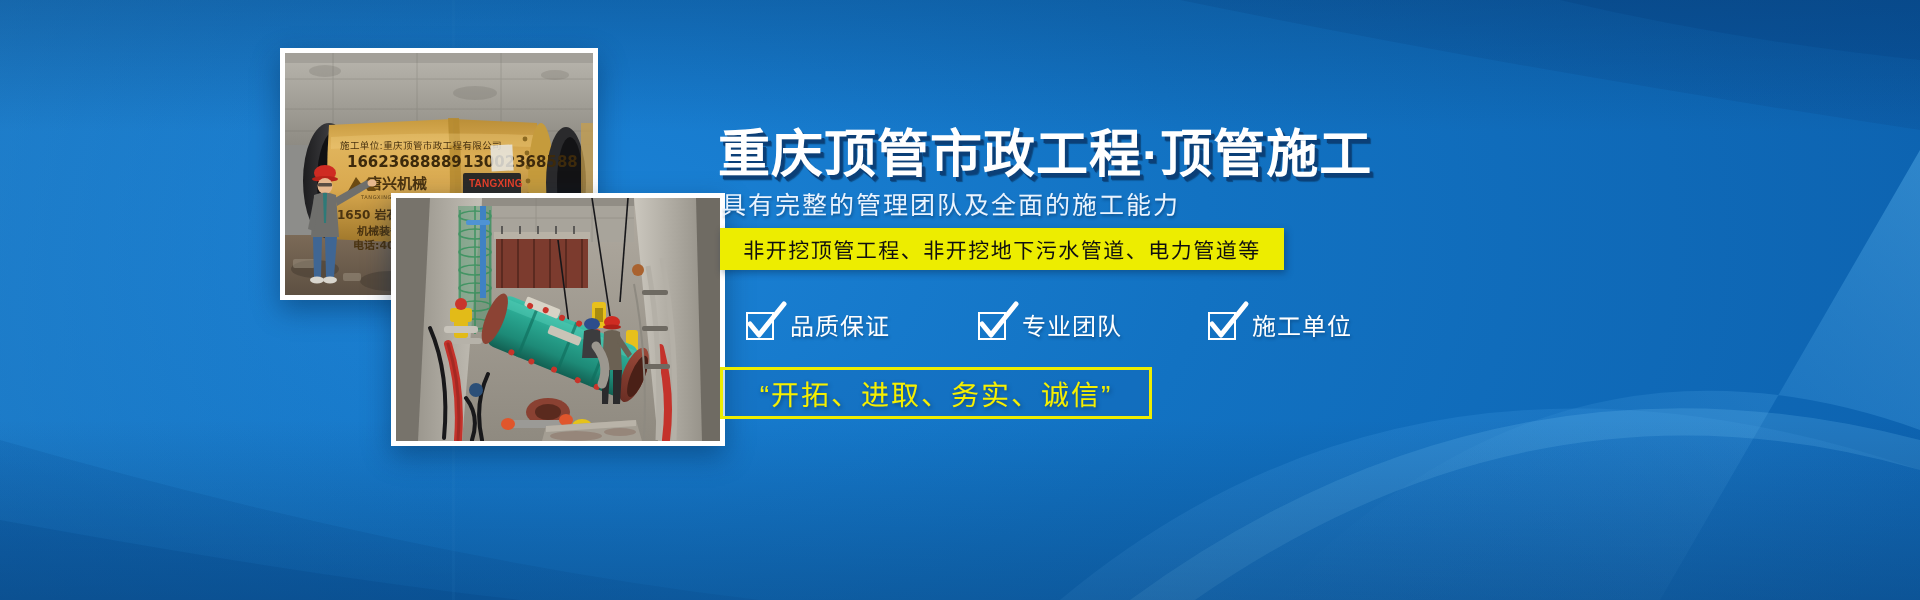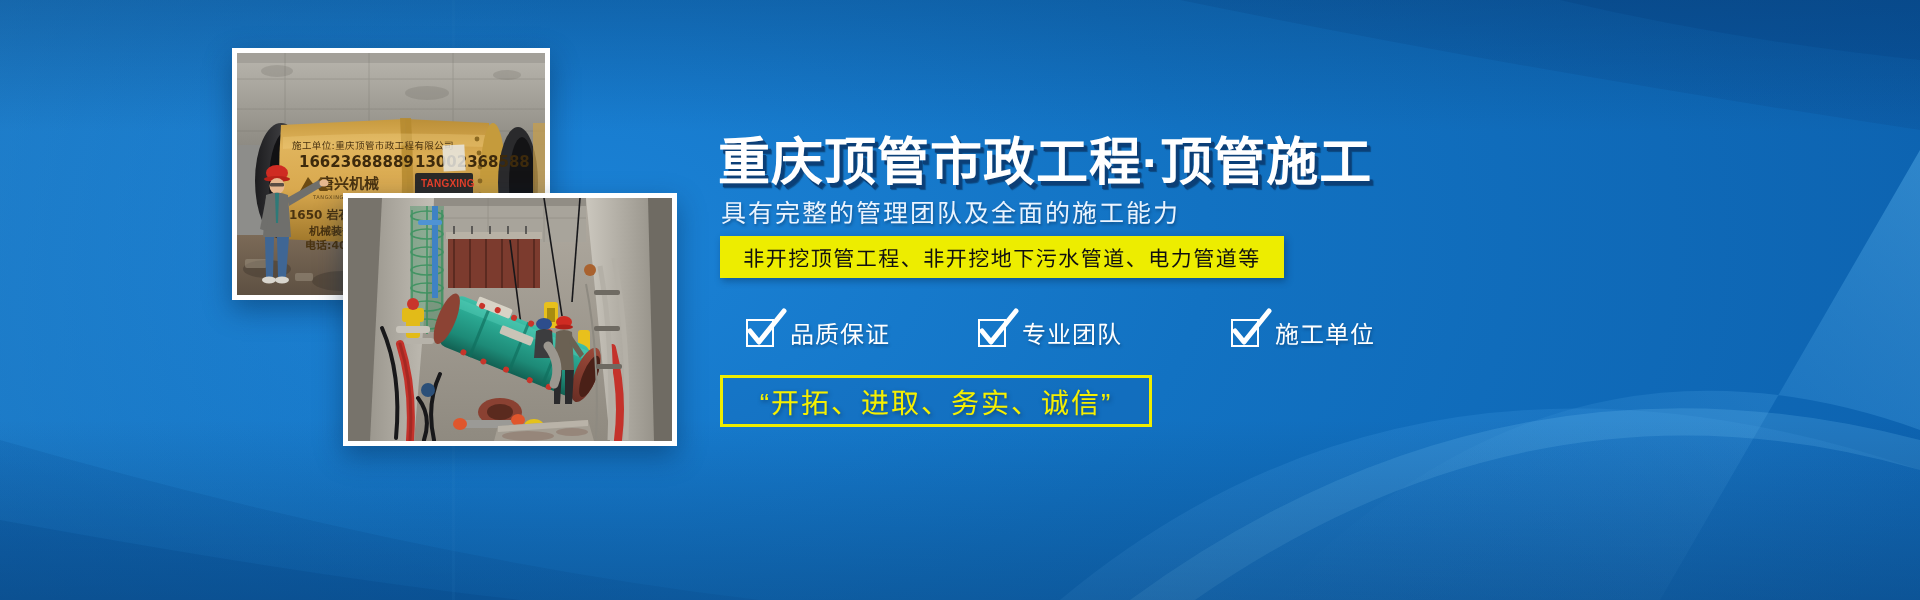--- a/index.html
+++ b/index.html
@@ -28,28 +28,29 @@
     position:absolute;left:0;top:0;width:640px;height:600px;
     background:linear-gradient(100deg,rgba(46,140,212,.42) 0%,rgba(46,140,212,0) 75%);
   }
   .bg-svg{position:absolute;inset:0;width:1920px;height:600px;}
 
   
   .photo{
     position:absolute;background:#fff;
     box-shadow:0 10px 26px rgba(3,36,72,.42);
     overflow:hidden;
+    margin-left:48px;
   }
   .photo .inner{position:absolute;inset:5px;overflow:hidden;background:#8d8d8a;}
   #photo-top{left:232px;top:48px;width:318px;height:252px;}
   #photo-bottom{left:343px;top:193px;width:334px;height:253px;}
   .photo svg{display:block;width:100%;height:100%;}
 
   
-  #content{position:absolute;left:718px;top:8px;width:1200px;height:484px;}
+  #content{position:absolute;left:718px;top:0;width:1200px;height:484px;}
 
   #headline{
     position:absolute;left:0;top:93px;
     font-size:52px;line-height:1;font-weight:bold;color:#ffffff;
     letter-spacing:1px;white-space:nowrap;
     text-shadow:3px 4px 0 #0b3f77, 4px 5px 1px rgba(6,40,76,.55);
   }
   #subtitle{
     position:absolute;left:3px;top:168px;
     font-size:25px;line-height:1;color:#eaf4ff;letter-spacing:2px;white-space:nowrap;
@@ -65,23 +66,23 @@
     box-shadow:2px 3px 7px rgba(4,38,74,.40);
   }
   #yellow-band .txt{
     font-size:21px;color:#101010;letter-spacing:1.5px;white-space:nowrap;font-weight:500;
   }
 
   #features{
     position:absolute;left:4px;top:300px;width:620px;height:48px;
     display:flex;align-items:center;
   }
-  .feature{display:flex;padding-left:24px;}
+  .feature{display:flex;align-items:center;padding-left:24px;}
   .feature:nth-child(1){margin-right:64px;}
-  .feature:nth-child(2){margin-right:85px;}
+  .feature:nth-child(2){margin-right:62px;}
   .chk{position:relative;width:32px;height:32px;flex:0 0 32px;margin-right:12px;}
   .chk .box{
     position:absolute;left:0;top:4px;width:28px;height:28px;
     border:2px solid #ffffff;box-sizing:border-box;
   }
   .chk svg{position:absolute;left:-2px;top:-6px;width:42px;height:42px;overflow:visible;}
   .feature .label{
     font-size:24px;color:#ffffff;letter-spacing:1px;white-space:nowrap;
     text-shadow:1px 2px 3px rgba(6,40,76,.42);
   }

